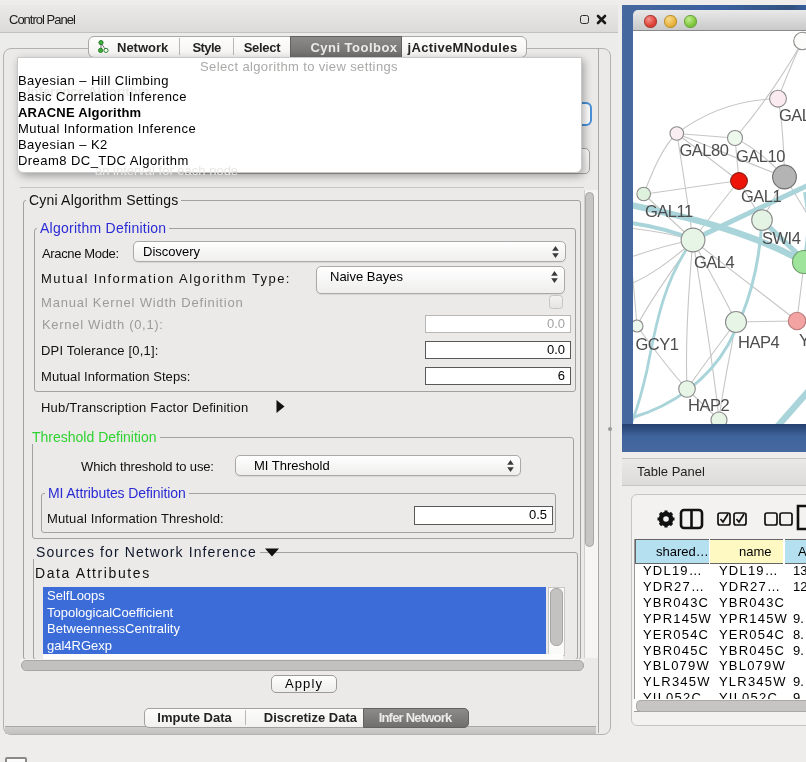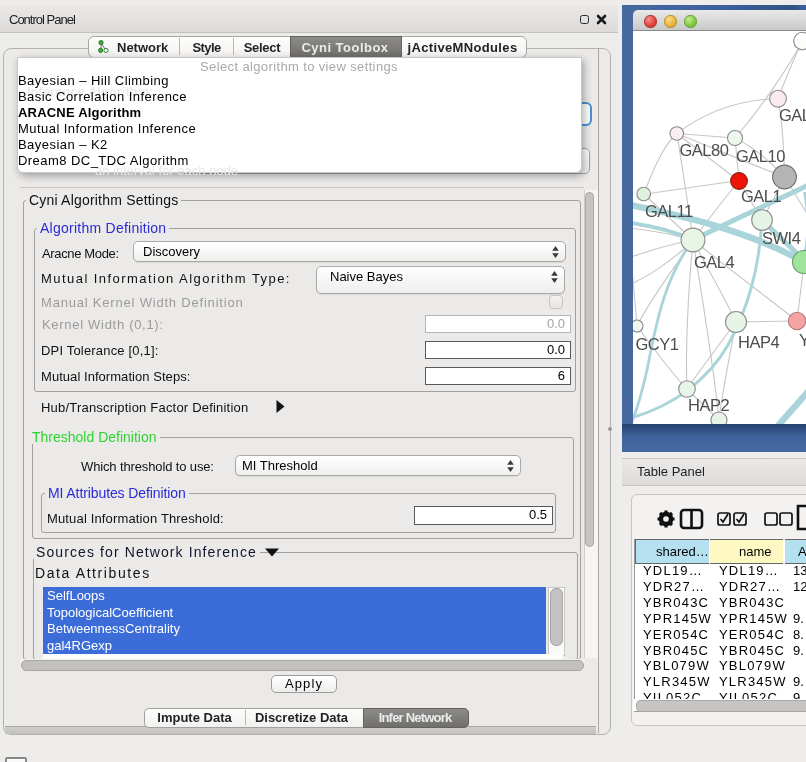--- a/index.html
+++ b/index.html
@@ -61,21 +61,21 @@
 <div class="fld" style="left:425px;top:367px;width:146px;height:18px;line-height:15px">6</div>
 
 <div class="lbl" style="left:41px;top:400px;letter-spacing:0.2px">Hub/Transcription Factor Definition</div>
 <svg class="a" style="left:275px;top:400px" width="11" height="13" viewBox="0 0 10 13">
     <path d="M1,0 L9,6.5 L1,13 Z" fill="#111"></path>
   </svg>
 
 <div class="a" style="left:32px;top:437px;width:540px;height:100px;border:1px solid #a2a1a0;border-radius:3px"></div>
 <div class="gt" style="left:29px;top:430px;color:#2fd32f;font-size:14px;letter-spacing:0px;line-height:14px">Threshold Definition</div>
 <div class="lbl" style="left:81px;top:459px;letter-spacing:-0.13px">Which threshold to use:</div>
-<div class="combo" style="left:235px;top:455px;width:286px;height:21px;line-height:19px;padding-left:6px">MI Threshold
+<div class="combo" style="left:235px;top:455px;width:286px;height:21px;line-height:19px;padding-left:18px">MI Threshold
   <svg class="car" style="top:3.5px;right:6px" width="7" height="12" viewBox="0 0 7 12">
       <path d="M3.5,0 L6.8,4.7 L0.2,4.7 Z" fill="#3a3a3a"></path>
       <path d="M3.5,12 L6.8,7.3 L0.2,7.3 Z" fill="#3a3a3a"></path>
     </svg>
 </div>
 <div class="a" style="left:41px;top:493px;width:513px;height:38px;border:1px solid #a2a1a0;border-radius:3px"></div>
 <div class="gt" style="left:45px;top:486px;color:#2b2bd5;font-size:14px;letter-spacing:-0.1px;line-height:14px">MI Attributes Definition</div>
 <div class="lbl" style="left:47px;top:511px;letter-spacing:0.15px">Mutual Information Threshold:</div>
 <div class="fld" style="left:414px;top:506px;width:139px;height:19px;line-height:16px">0.5</div>
 
@@ -95,21 +95,21 @@
 
 <div class="a" style="left:20px;top:659px;width:564px;height:11px;background:#f2f1f0"></div>
 <div class="a" style="left:21px;top:660px;width:561px;height:9px;background:#c2c1c0;border:1px solid #a7a6a5;border-radius:5px"></div>
 
 <div class="a" style="left:271px;top:675px;width:64px;height:16px;background:linear-gradient(#ffffff,#ededec);border:1px solid #9c9b9a;border-radius:5px;font-size:13px;text-align:center;line-height:16px;color:#000;letter-spacing:1.1px">Apply</div>
 
 <div class="a" style="left:144px;top:708px;width:323px;height:18px;background:linear-gradient(#fcfcfb,#f2f1f0);border:1px solid #a2a1a0;border-radius:5px"></div>
 <div class="a" style="left:245px;top:710px;width:1px;height:15px;background:#b8b7b6"></div>
 <div class="a" style="left:363px;top:708px;width:104px;height:18px;background:linear-gradient(#8c8b8a,#706f6e);border:1px solid #636261;border-radius:0 5px 5px 0"></div>
 <div class="a tabtxt" style="left:144px;top:710px;width:101px;text-align:center">Impute Data</div>
-<div class="a tabtxt" style="left:246px;top:710px;width:111px;text-align:center">Discretize Data</div>
+<div class="a tabtxt" style="left:246px;top:710px;width:111px;text-align:right">Discretize Data</div>
 <div class="a tabtxt" style="left:363px;top:710px;width:104px;text-align:center;color:#ebebea;letter-spacing:-0.8px">Infer Network</div>
 
 <div class="a" style="left:400px;top:102px;width:188px;height:20px;background:#fff;border:2.5px solid #4a90d9;border-radius:6px"></div>
 <div class="a" style="left:180px;top:148px;width:408px;height:24px;background:linear-gradient(#ffffff,#efeeed);border:1px solid #a5a4a3;border-radius:5px"></div>
 <svg class="a" style="left:572px;top:153px" width="8" height="13" viewBox="0 0 8 13">
     <path d="M4,0 L7.4,4.6 L0.6,4.6 Z" fill="#999"></path>
     <path d="M4,13 L7.4,8.4 L0.6,8.4 Z" fill="#999"></path>
   </svg>
 
 <div class="a" style="left:88px;top:36px;width:437px;height:20px;background:linear-gradient(#fdfdfc,#f3f2f1);border:1px solid #a8a7a6;border-radius:6px"></div>
@@ -118,21 +118,21 @@
 <div class="a" style="left:290px;top:36px;width:110px;height:20px;background:linear-gradient(#8c8b8a,#6f6e6d);border:1px solid #636261"></div>
 <svg class="a" style="left:97px;top:40px" width="12" height="13" viewBox="0 0 12 13">
     <path d="M4,3.2 L4,10 M4.2,3.2 L8.8,10.2" stroke="#777" stroke-width="1"></path>
     <circle cx="4" cy="2.6" r="2.1" fill="#44b044" stroke="#187818" stroke-width="0.9"></circle>
     <circle cx="3.6" cy="10.4" r="2.1" fill="#44b044" stroke="#187818" stroke-width="0.9"></circle>
     <circle cx="9" cy="10.4" r="2.1" fill="#fdfdfd" stroke="#187818" stroke-width="0.9"></circle>
   </svg>
 <div class="a tabtxt" style="left:117px;top:40px">Network</div>
 <div class="a tabtxt" style="left:180px;top:40px;width:53px;text-align:center;letter-spacing:-0.6px">Style</div>
 <div class="a tabtxt" style="left:234px;top:40px;width:56px;text-align:center;letter-spacing:-0.26px">Select</div>
-<div class="a tabtxt" style="left:298px;top:40px;width:94px;text-align:center;color:#ebebea;letter-spacing:0.47px">Cyni Toolbox</div>
+<div class="a tabtxt" style="left:307px;top:40px;width:94px;text-align:center;color:#ebebea;letter-spacing:0.47px">Cyni Toolbox</div>
 <div class="a tabtxt" style="left:400px;top:40px;width:125px;text-align:center;letter-spacing:0.35px">jActiveMNodules</div>
 
 <div class="a" style="left:17px;top:57px;width:563px;height:114px;background:#fff;border:1px solid #c9c8c7;border-radius:0 0 6px 6px;box-shadow:2px 3px 8px rgba(0,0,0,0.33)"></div>
 <div class="a b" style="left:27px;top:84px;font-size:13px;color:#eaeae9">Inference Algorithm:</div>
 <div class="a" style="left:95px;top:163px;font-size:13px;color:#e9e8e7">an interval for each node</div>
 
 <div class="a" style="left:17px;top:59px;width:564px;height:14px;font-size:13px;color:#a9a9a8;text-align:center;letter-spacing:0.37px">Select algorithm to view settings</div>
 <div class="a" style="left:18px;top:73px;font-size:13px;color:#000;line-height:16.05px;letter-spacing:0.45px">Bayesian – Hill Climbing<br>Basic Correlation Inference<br><span class="b" style="letter-spacing:0.2px">ARACNE Algorithm</span><br>Mutual Information Inference<br>Bayesian – K2<br>Dream8 DC_TDC Algorithm</div>
 
 <div class="a" style="left:622px;top:5px;width:184px;height:447px;background:linear-gradient(90deg,#46699f,#3a5f9e 55%,#31527f 92%,#3a5f9e)"></div>

